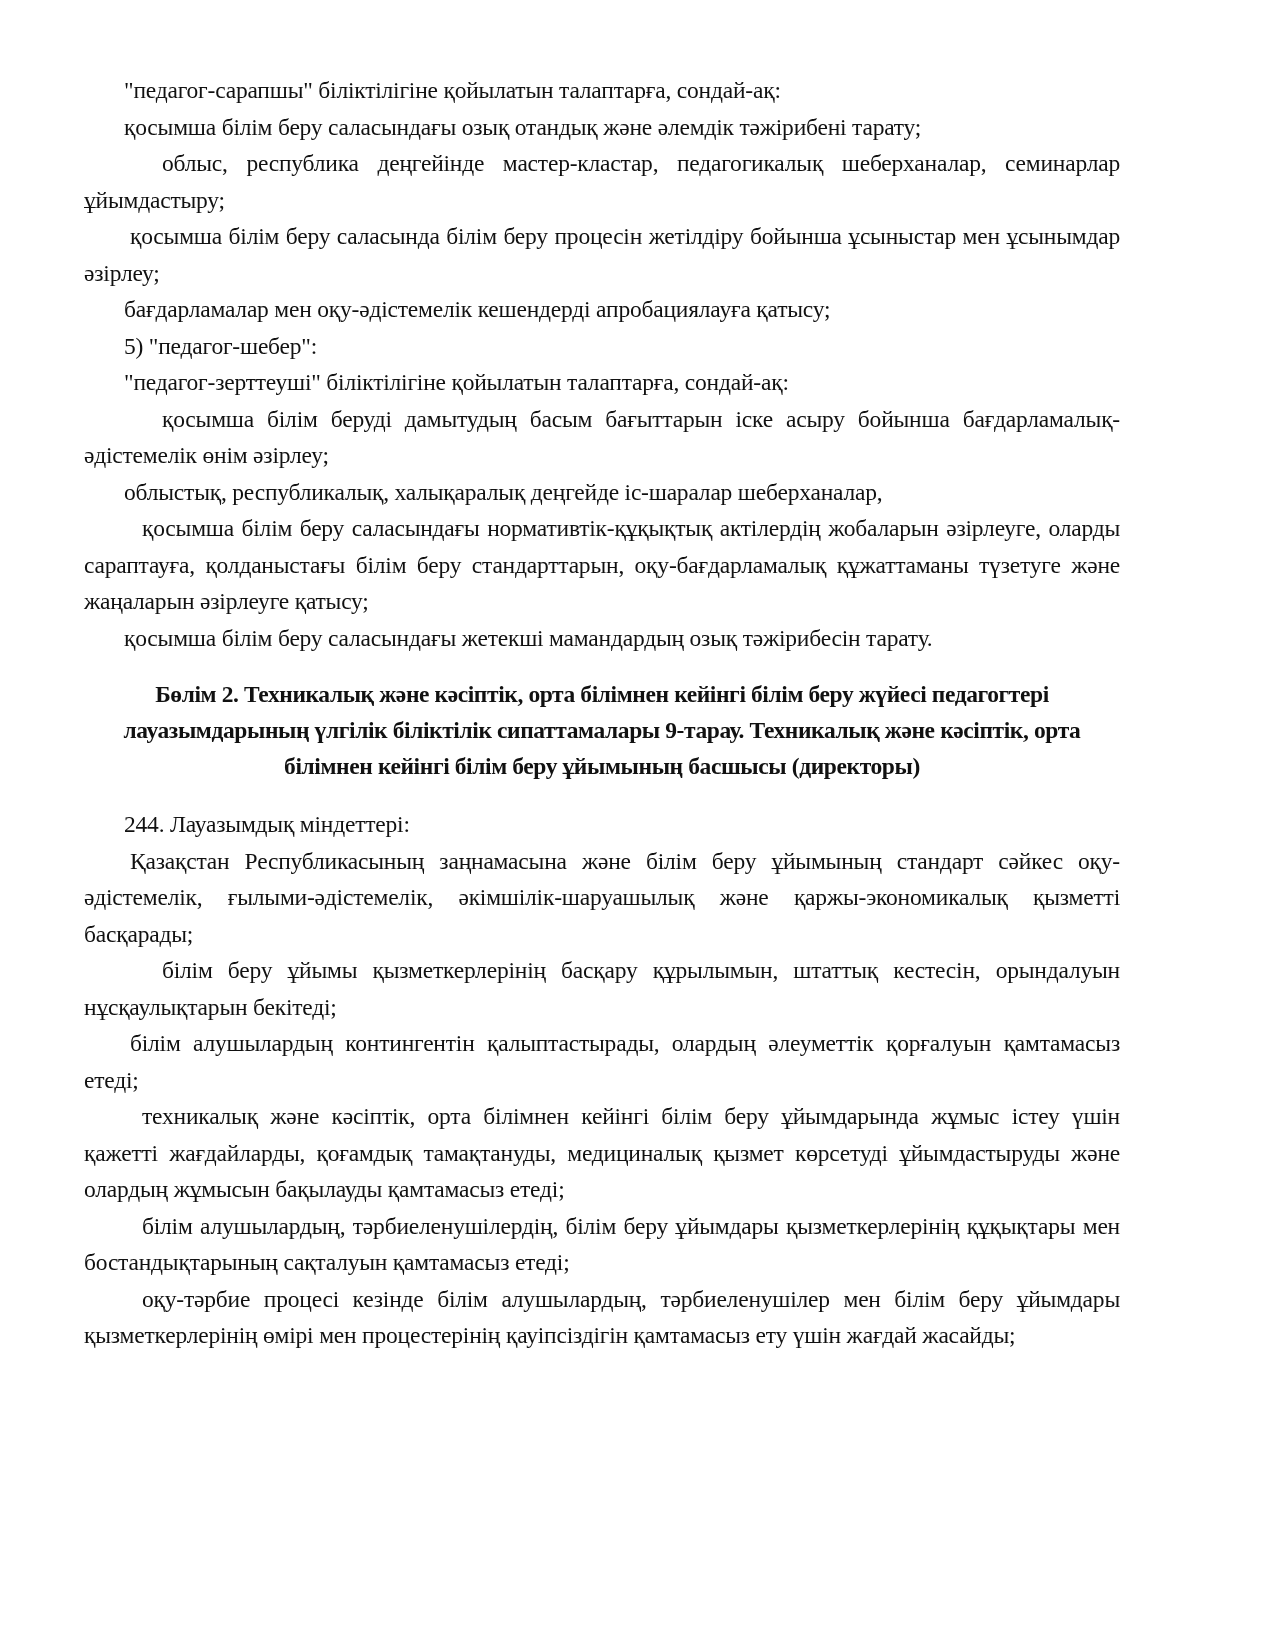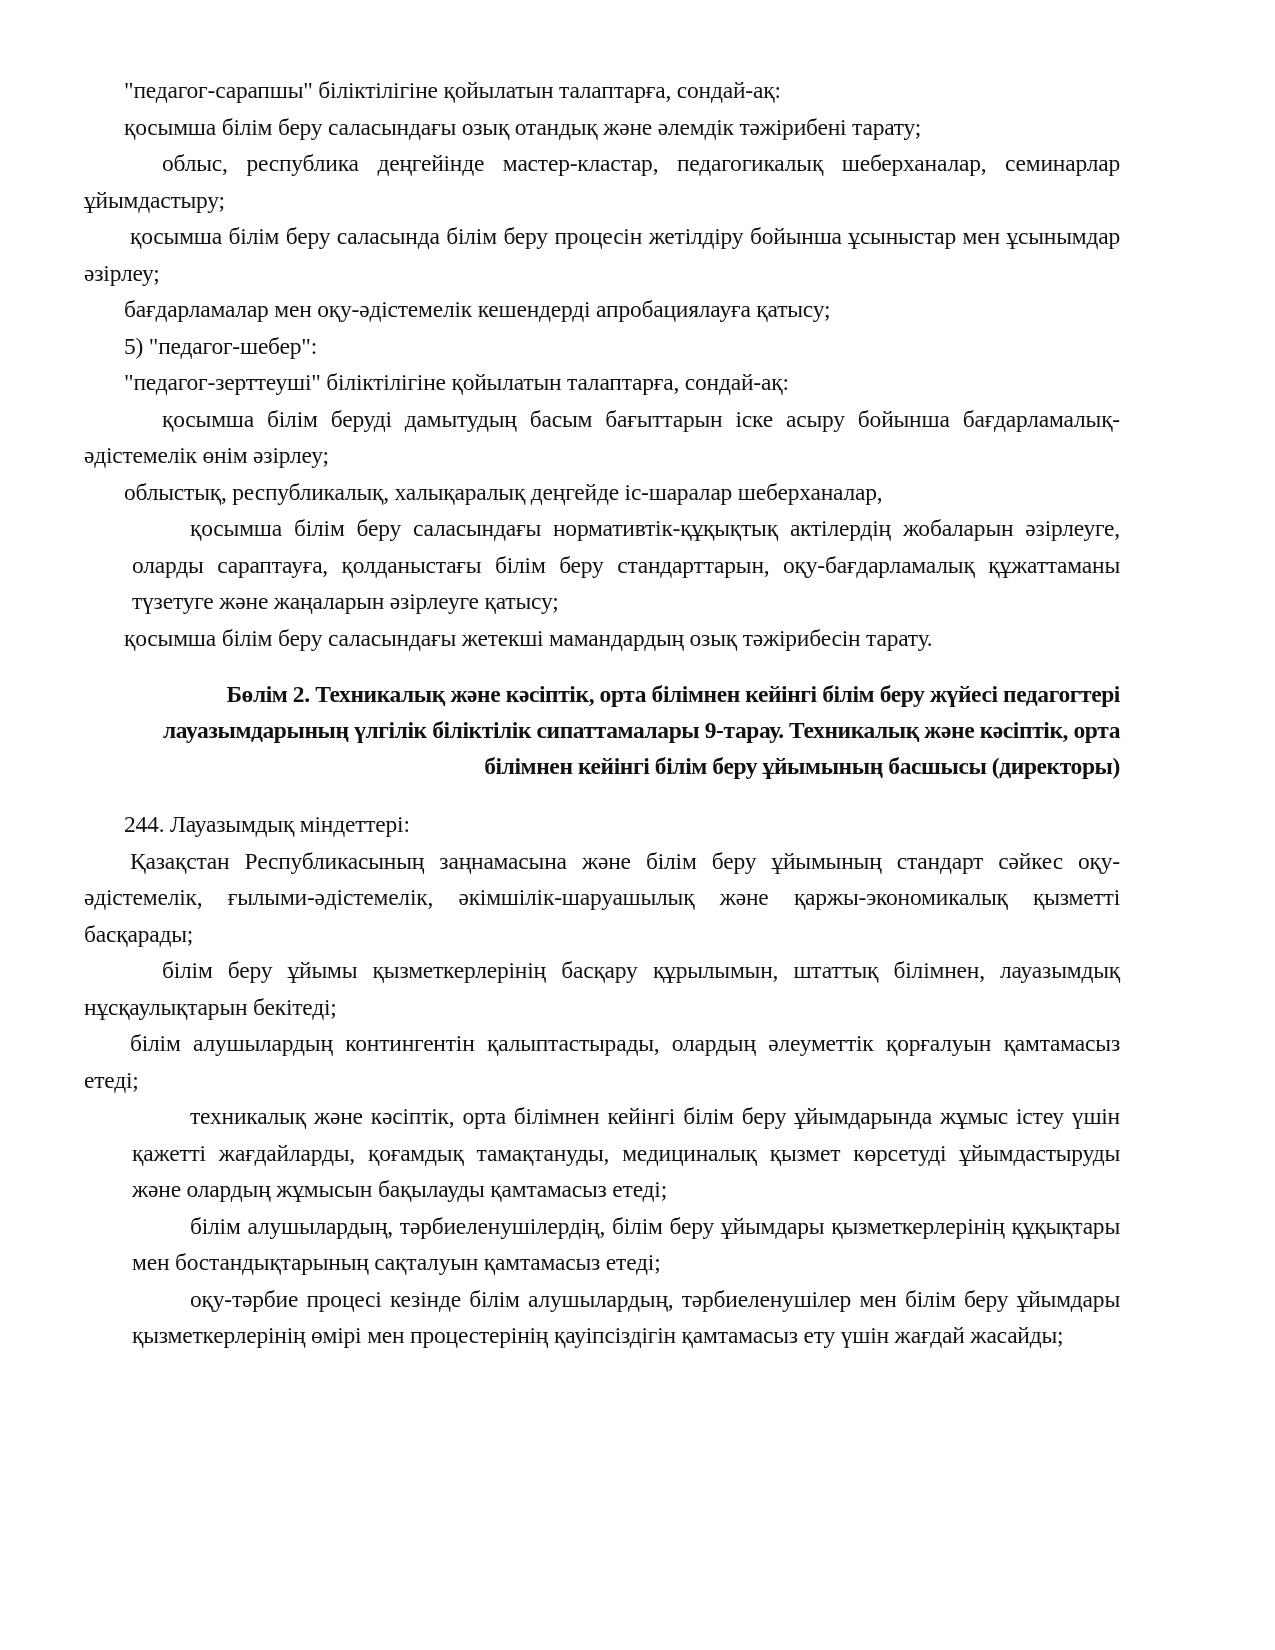--- a/index.html
+++ b/index.html
@@ -25,29 +25,29 @@
       font-size: 23.5px;
       line-height: 36.5px;
       text-align: justify;
       margin: 0;
       text-indent: 40px;
       letter-spacing: -0.2px;
       word-spacing: 0px;
     }
     .p.ind-l { text-indent: 78px; }
     .p.ind-m { text-indent: 46px; }
-    .p.ind-s { text-indent: 58px; margin-left: 48px; }
+    .p.ind-s { text-indent: 58px; }
     .heading {
       font-family: "Liberation Serif", "DejaVu Serif", serif;
       font-weight: bold;
       font-size: 23.5px;
       line-height: 36px;
       margin: 20px 0 22px 0;
       letter-spacing: -0.4px;
-      text-align: right;
+      text-align: center;
     }
   </style>
 </head>
 <body>
 
 <div class="page">
   <div id="before">
     <p class="p">"педагог-сарапшы" біліктілігіне қойылатын талаптарға, сондай-ақ:</p>
     <p class="p">қосымша білім беру саласындағы озық отандық және әлемдік тәжірибені тарату;</p>
     <p class="p ind-l">облыс, республика деңгейінде мастер-кластар, педагогикалық шеберханалар, семинарлар ұйымдастыру;</p>
@@ -59,19 +59,19 @@
     <p class="p">облыстық, республикалық, халықаралық деңгейде іс-шаралар шеберханалар,</p>
     <p class="p ind-s">қосымша білім беру саласындағы нормативтік-құқықтық актілердің жобаларын әзірлеуге, оларды сараптауға, қолданыстағы білім беру стандарттарын, оқу-бағдарламалық құжаттаманы түзетуге және жаңаларын әзірлеуге қатысу;</p>
     <p class="p">қосымша білім беру саласындағы жетекші мамандардың озық тәжірибесін тарату.</p>
   </div>
 
   <h2 class="heading">Бөлім 2. Техникалық және кәсіптік, орта білімнен кейінгі білім беру жүйесі педагогтері лауазымдарының үлгілік біліктілік сипаттамалары 9-тарау. Техникалық және кәсіптік, орта білімнен кейінгі білім беру ұйымының басшысы (директоры)</h2>
 
   <div id="after">
     <p class="p">244. Лауазымдық міндеттері:</p>
     <p class="p ind-m">Қазақстан Республикасының заңнамасына және білім беру ұйымының стандарт сәйкес оқу-әдістемелік, ғылыми-әдістемелік, әкімшілік-шаруашылық және қаржы-экономикалық қызметті басқарады;</p>
-    <p class="p ind-l">білім беру ұйымы қызметкерлерінің басқару құрылымын, штаттық білімнен, лауазымдық нұсқаулықтарын бекітеді;</p>
+    <p class="p ind-l">білім беру ұйымы қызметкерлерінің басқару құрылымын, штаттық кестесін, орындалуын нұсқаулықтарын бекітеді;</p>
     <p class="p ind-m">білім алушылардың контингентін қалыптастырады, олардың әлеуметтік қорғалуын қамтамасыз етеді;</p>
     <p class="p ind-s">техникалық және кәсіптік, орта білімнен кейінгі білім беру ұйымдарында жұмыс істеу үшін қажетті жағдайларды, қоғамдық тамақтануды, медициналық қызмет көрсетуді ұйымдастыруды және олардың жұмысын бақылауды қамтамасыз етеді;</p>
     <p class="p ind-s">білім алушылардың, тәрбиеленушілердің, білім беру ұйымдары қызметкерлерінің құқықтары мен бостандықтарының сақталуын қамтамасыз етеді;</p>
     <p class="p ind-s">оқу-тәрбие процесі кезінде білім алушылардың, тәрбиеленушілер мен білім беру ұйымдары қызметкерлерінің өмірі мен процестерінің қауіпсіздігін қамтамасыз ету үшін жағдай жасайды;</p>
   </div>
 </div>
 
 </body></html>

